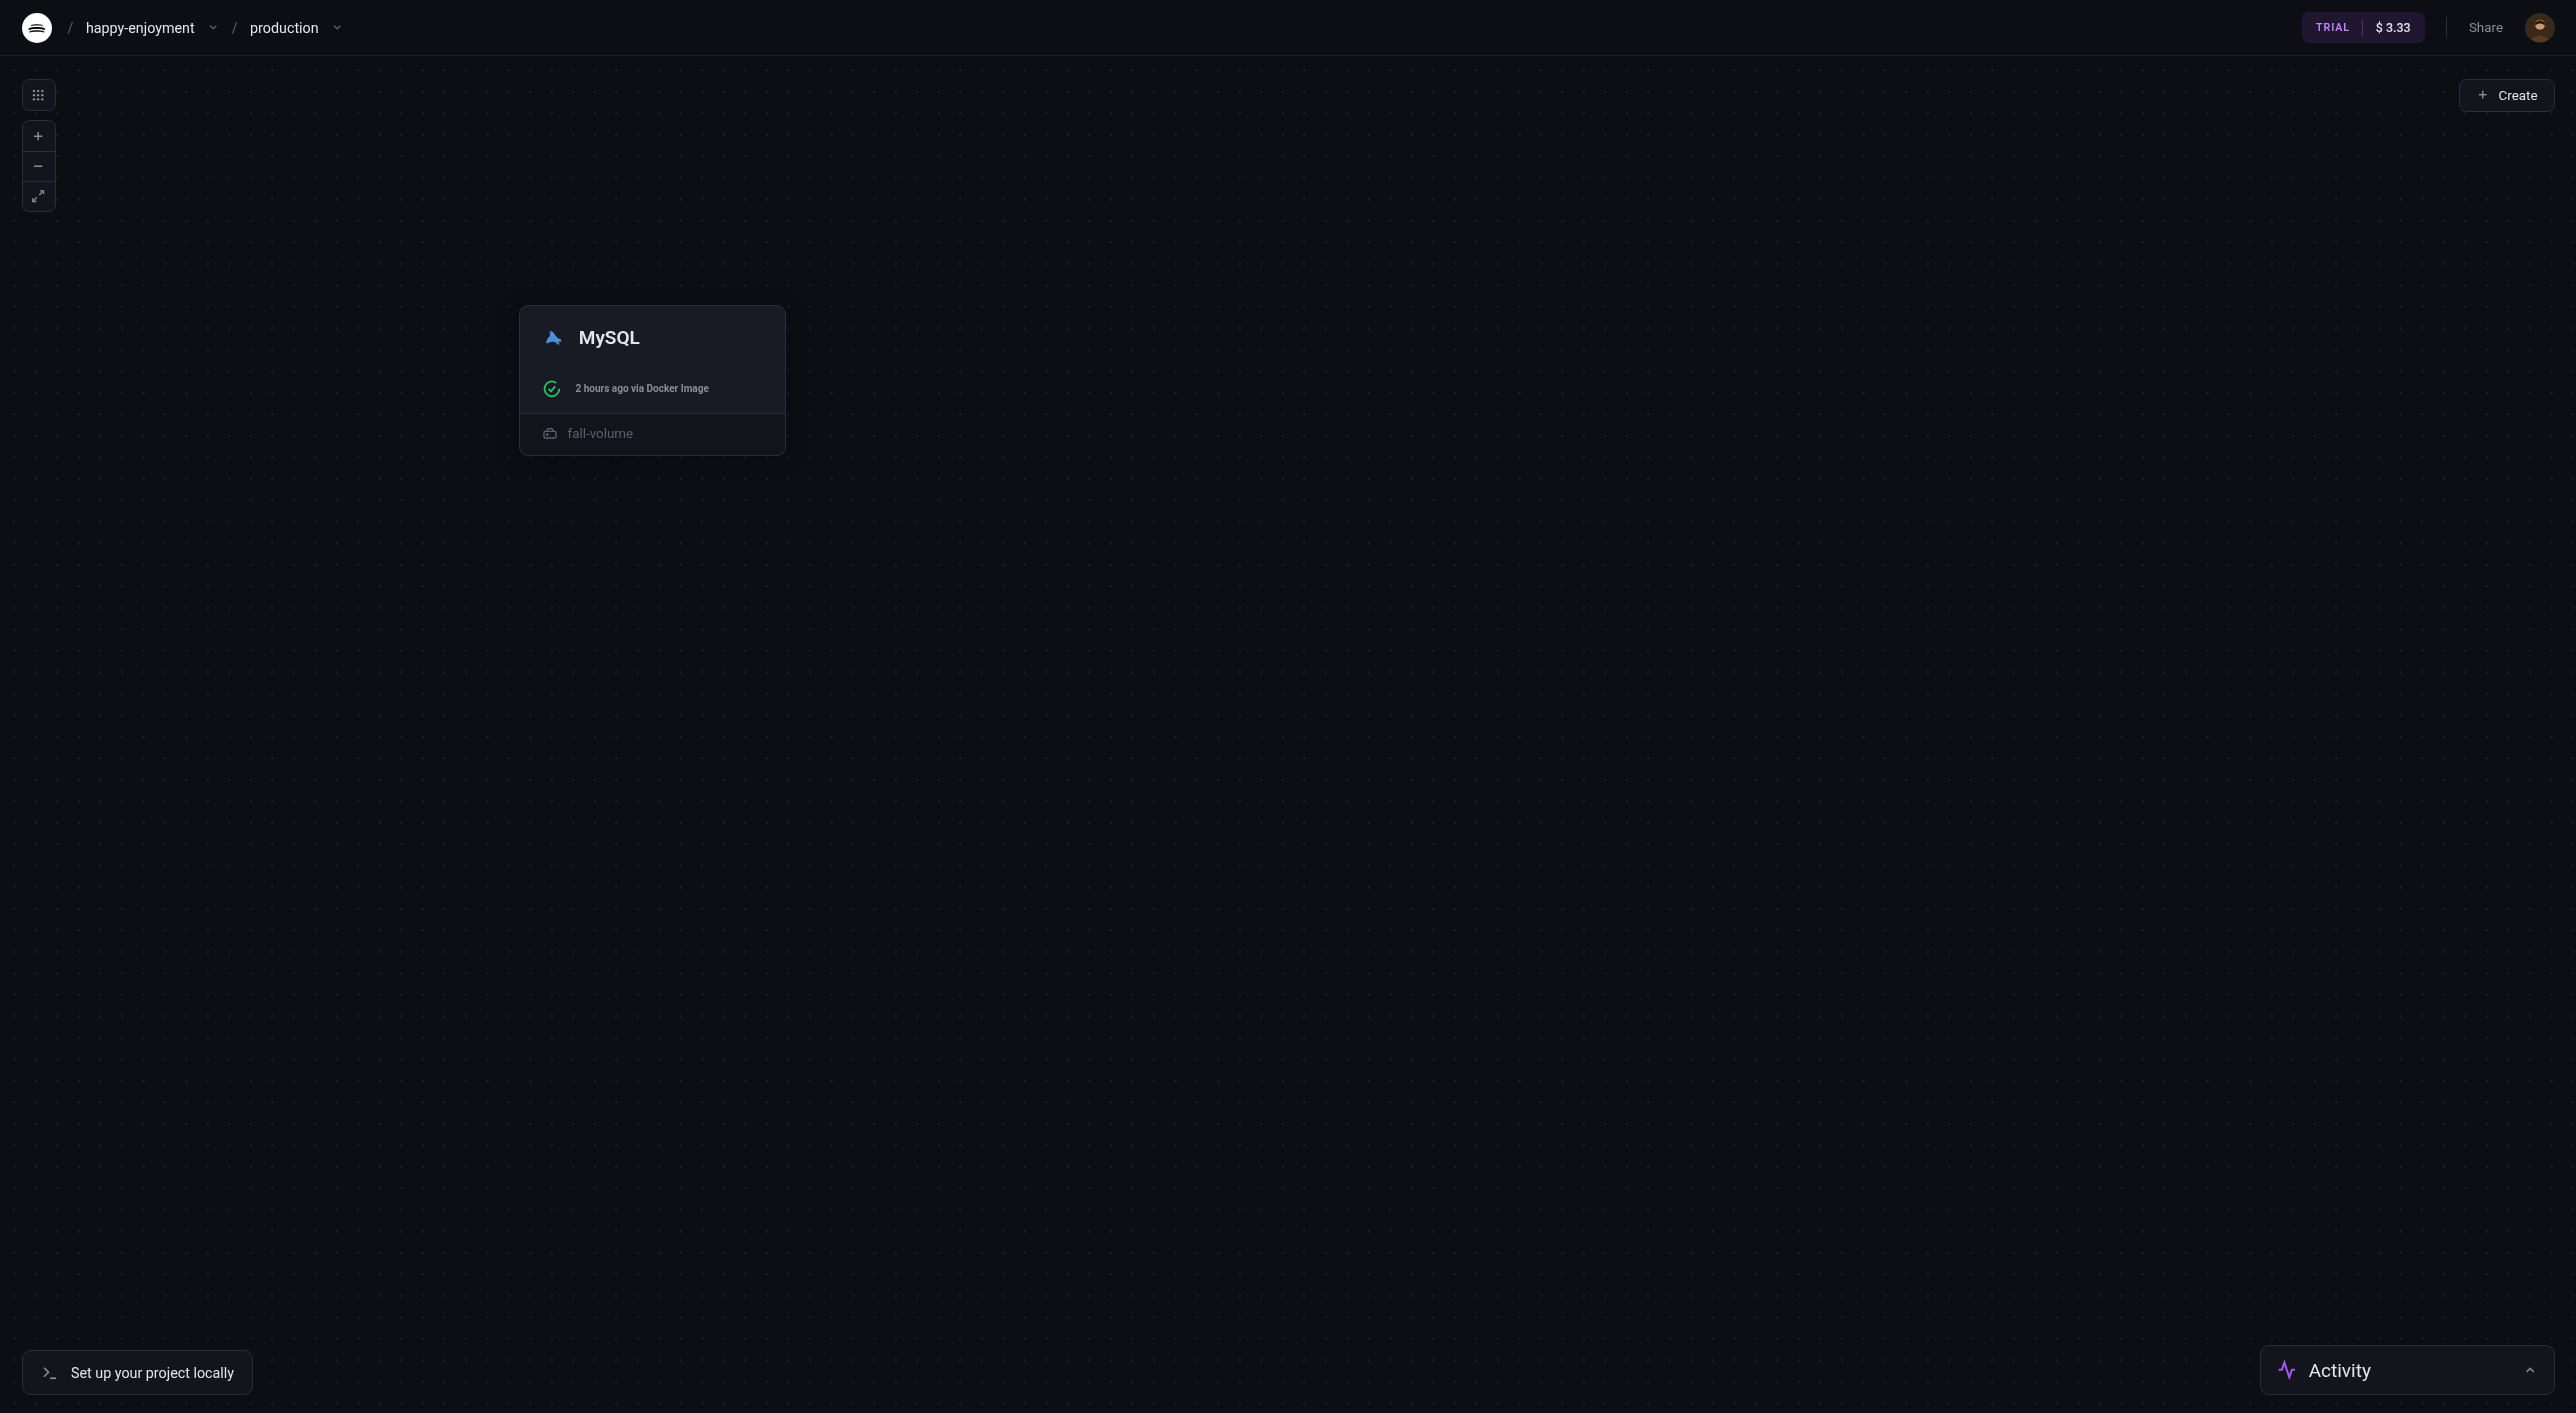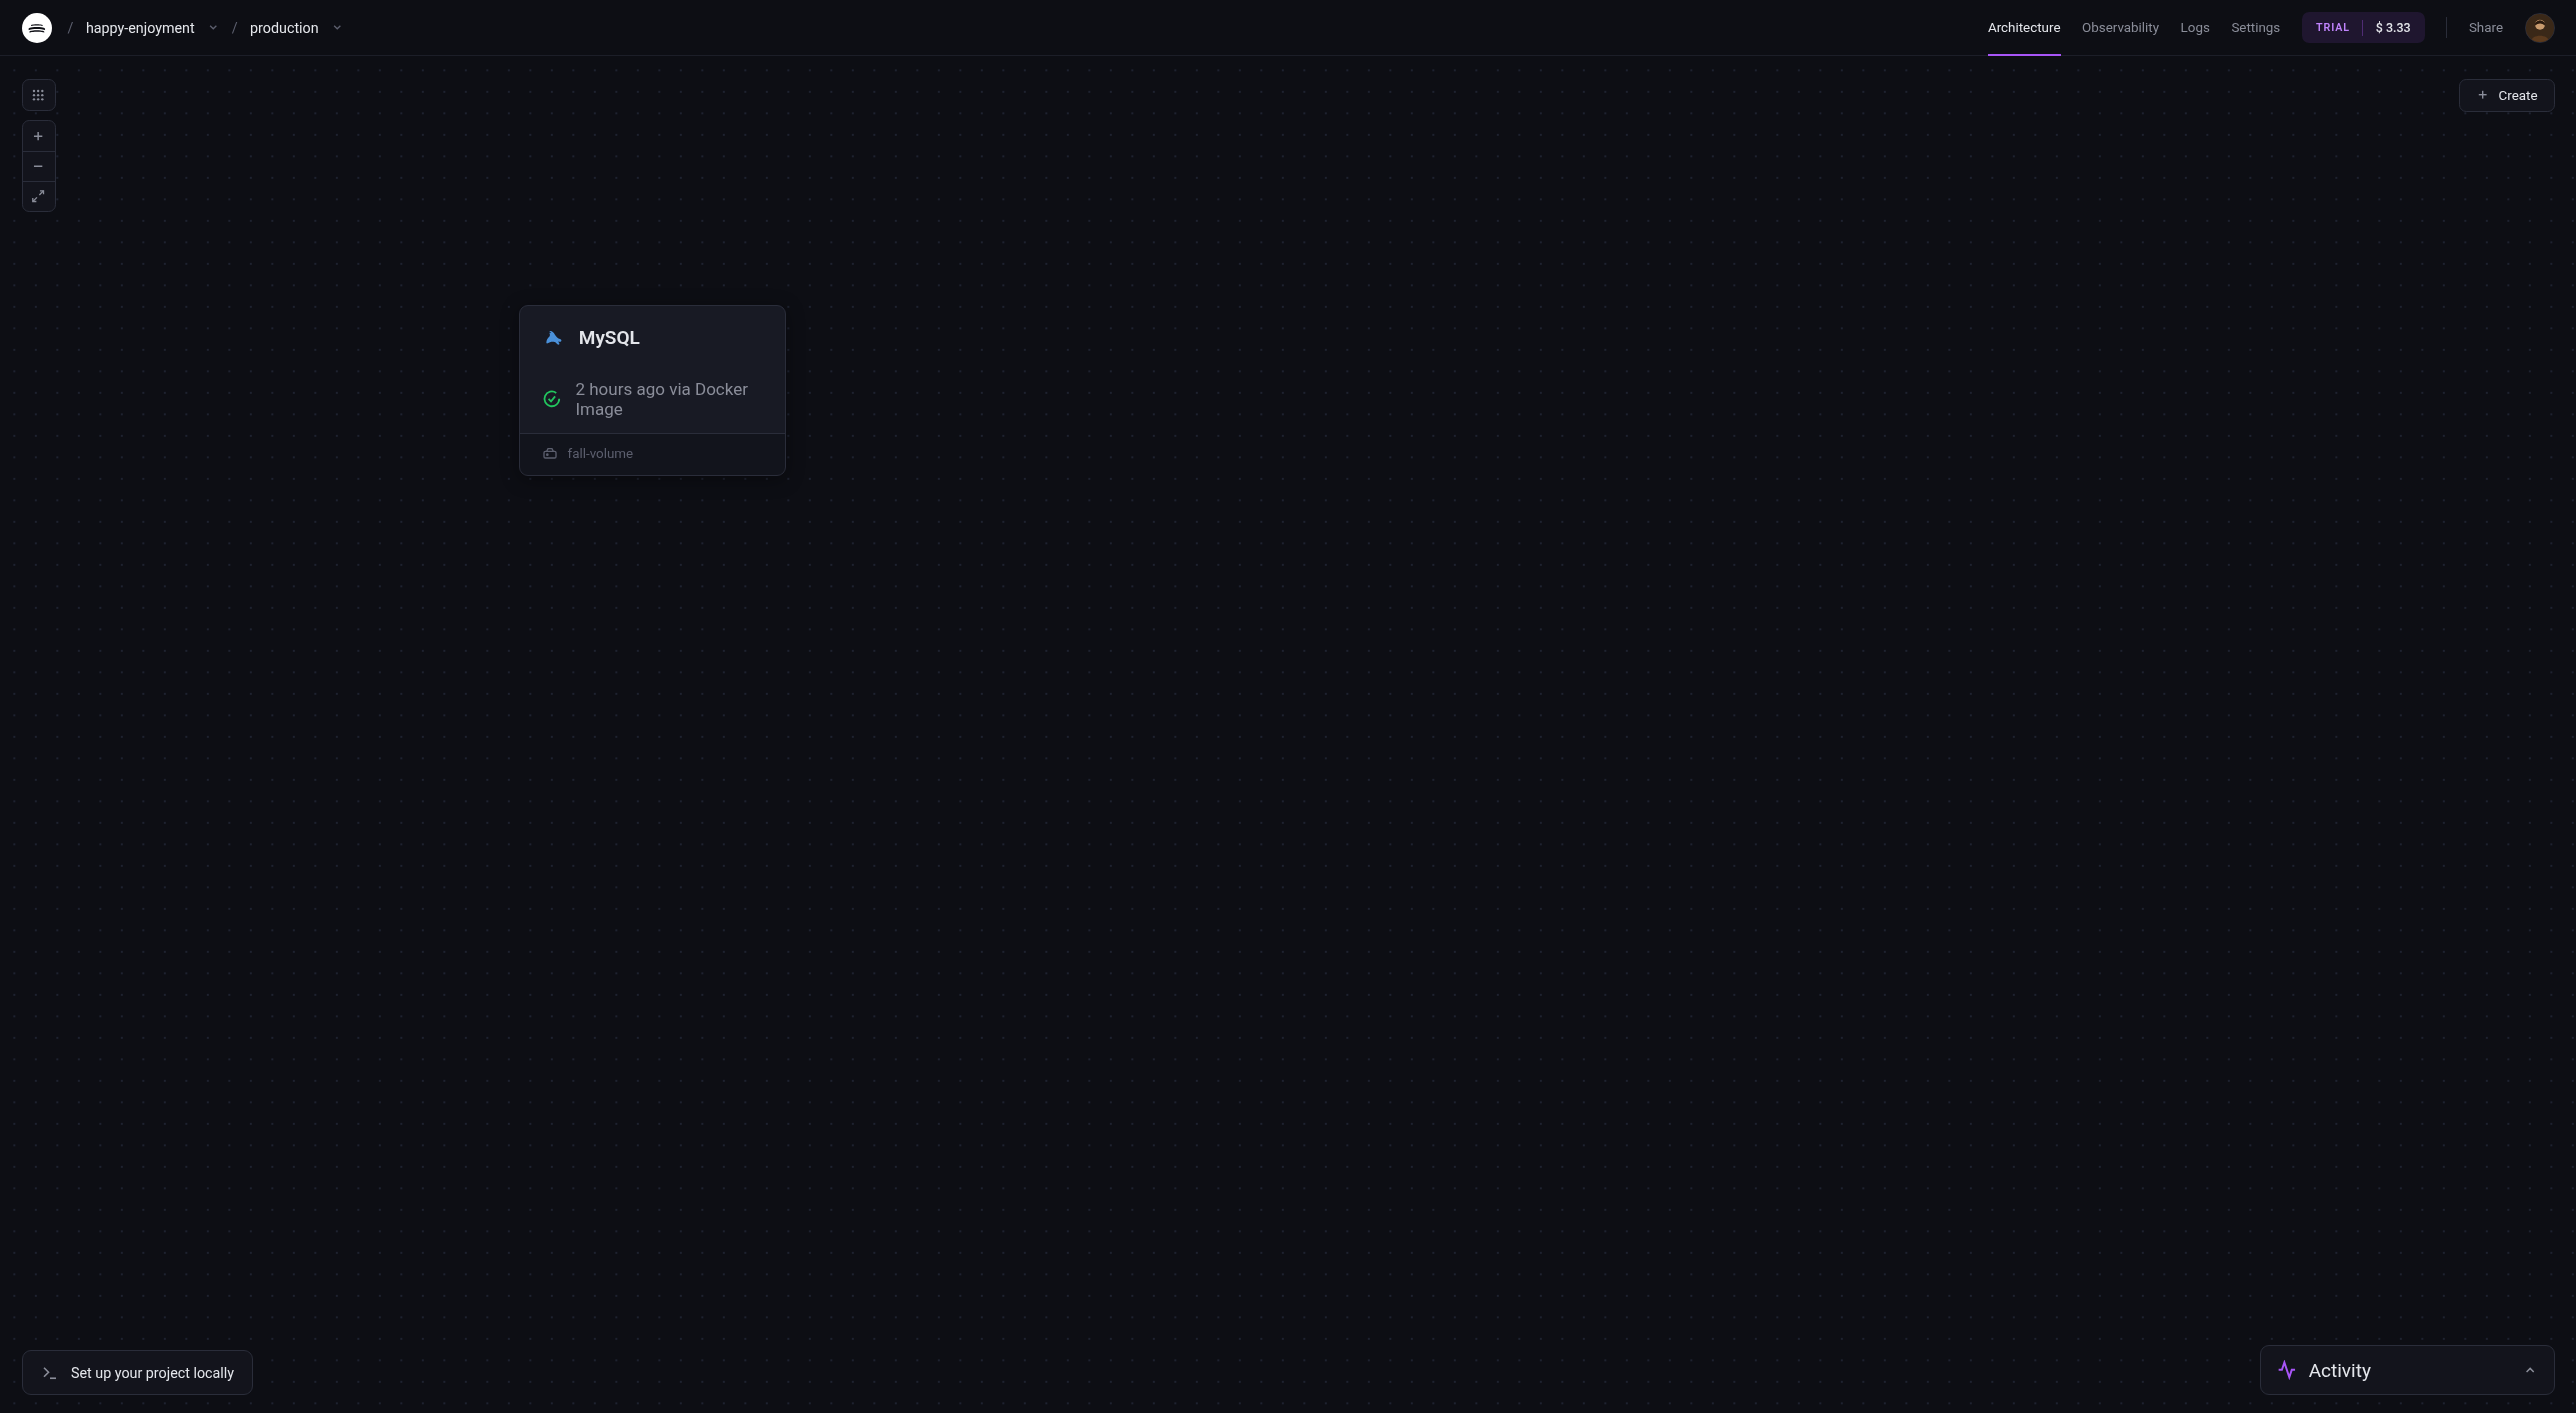--- a/index.html
+++ b/index.html
@@ -122,21 +122,21 @@
     overflow:hidden;
     cursor:pointer;
     box-shadow:0 3.6px 18px rgba(0,0,0,0.35);
   }
   .node-main{padding:19.7px 21.5px 14.3px;}
   .node-title{display:flex;align-items:center;gap:14.3px;}
   .node-title .svc-icon{width:23px;height:23px;display:flex;align-items:center;justify-content:center;}
   .node-title h3{font-size:19px;font-weight:600;color:var(--text);}
   .node-status{display:flex;align-items:center;gap:14.3px;margin-top:30px;}
   .node-status .status-icon{width:19.7px;height:19.7px;color:var(--green);display:flex;}
-  .node-status span{font-size:17px;color:var(--text-dim);}
+  .node-status span{font-size:10px;color:var(--text-dim);font-weight:bold;}
   .node-volume{
     border-top:0.9px solid var(--panel-border);
     background:rgba(0,0,0,0.22);
     padding:12.5px 21.5px;
     display:flex;align-items:flex-start;gap:10px;
   }
   .node-volume .vol-icon{color:var(--text-dimmer);display:flex;}
   .node-volume span{font-size:13.4px;color:var(--text-dimmer);}
 
   
@@ -191,34 +191,20 @@
       <span>production</span>
       <span class="chev">
         <svg width="12.5" height="12.5" viewBox="0 0 24 24" fill="none" stroke="currentColor" stroke-width="2.5">
             <polyline points="6 9 12 15 18 9"></polyline>
           </svg>
       </span>
     </div>
   </nav>
 
   <div class="nav">
-    <div class="nav-tabs">
-      <div class="nav-tab active">
-        <span>Architecture</span>
-      </div>
-      <div class="nav-tab">
-        <span>Observability</span>
-      </div>
-      <div class="nav-tab">
-        <span>Logs</span>
-      </div>
-      <div class="nav-tab">
-        <span>Settings</span>
-      </div>
-    </div>
 
     <div class="trial-badge">
       <span class="trial">TRIAL</span>
       <span class="div"></span>
       <span class="amount">$ 3.33</span>
     </div>
 
     <span class="vdiv"></span>
 
     <span class="share">Share</span>

